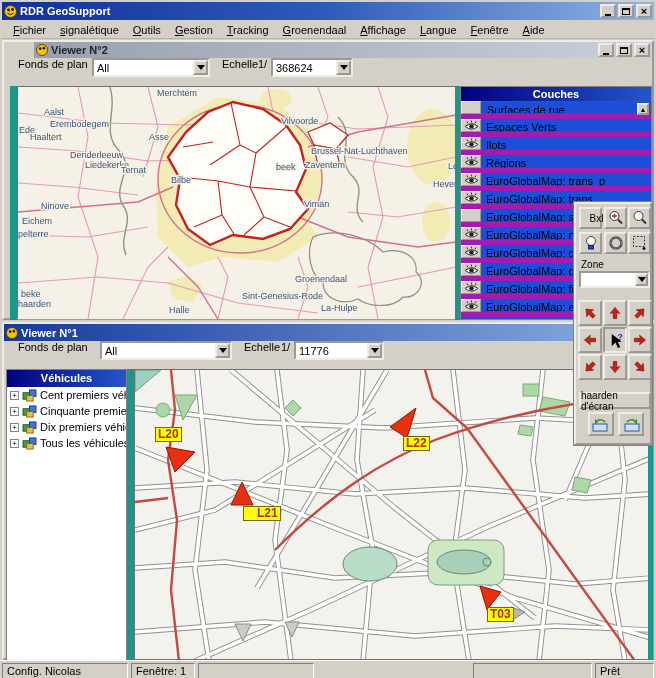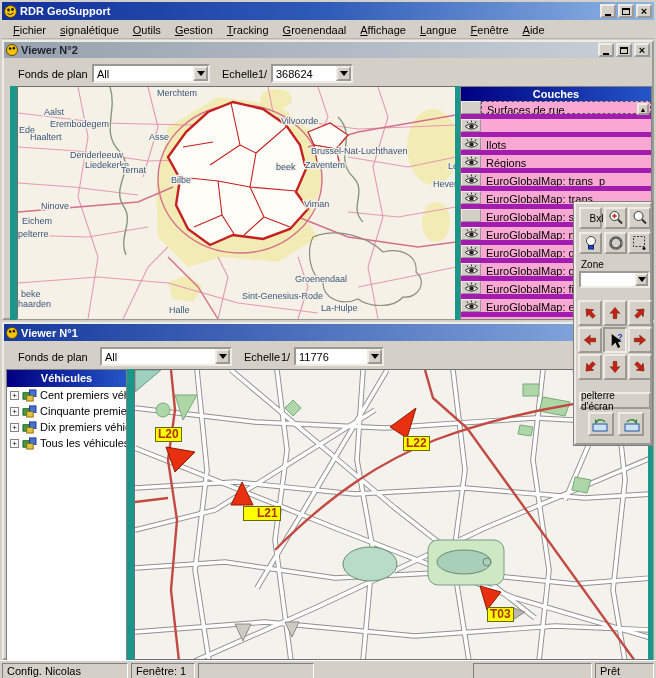--- a/index.html
+++ b/index.html
@@ -22,36 +22,36 @@
   .menubar { position:absolute; left:2px; top:21px; right:2px; height:18px; background:#d4d0c8;
              display:flex; align-items:center; padding-left:4px; border-bottom:1px solid #b8b4ac; }
   .menu-item { display:inline-block; padding:2px 7px; }
   .menu-item::first-letter { text-decoration:underline; }
 
   
   .viewer { position:absolute; border:2px outset #efece5; background:#d4d0c8; }
   #viewer2 { left:2px; top:40px; width:652px; height:280px; z-index:1; }
   #viewer1 { left:2px; top:322px; width:652px; height:338px; z-index:2; }
   .tb-child { left:0; top:0; right:0; height:16px; }
-  .tb-inactive { background:linear-gradient(90deg,#97a1af,#c9d0d8); }
+  .tb-inactive { background:linear-gradient(90deg,#97a1af,#c9d0d8);margin-left:30px; }
   .tb-inactive .tb-title { color:#20242c; }
   .tb-active { background:linear-gradient(90deg,#16399e,#8cb0e0); }
-  .toolbar { position:absolute; left:0; right:0; height:31px; display:flex; align-items:center; }
+  .toolbar { position:absolute; left:0; right:0; height:31px; display:flex; align-items:flex-start; }
   .tlabel2 { margin-left:14px; }
   .combo { position:relative; height:19px; background:#fff; border:2px inset #efece5;
            display:flex; align-items:center; padding-left:3px; font-size:11px; }
   .combo .dd { position:absolute; right:0; top:0; bottom:0; width:15px; background:#d4d0c8;
                border:2px outset #efece5; display:flex; align-items:center; justify-content:center; }
   .dd-tri { width:0; height:0; border:4px solid transparent; border-top:5px solid #000; margin-top:4px; }
 
   .teal { position:absolute; background:#1b968b; }
 
   
   #couches { position:absolute; left:456px; top:44px; width:192px; height:234px;
-             background:#f9a8d4; border:1px solid #808080; }
+             background:#1d4ed8; border:1px solid #808080; }
   .panel-hd { height:14px; line-height:14px; text-align:center; color:#fff; font-weight:bold;
               background:linear-gradient(90deg,#000080,#2456c8); font-size:11px; }
   .crow { display:flex; height:18px; border-bottom:5px solid #a21caf; align-items:stretch; }
   .eyebox { width:20px; border-right:1px solid #cfcfcf; background:#d4d0c8; border:1px outset #efece5;
             display:flex; align-items:center; justify-content:center; }
   .clabel { flex:1; padding:2px 0 0 5px; white-space:nowrap; overflow:hidden; font-size:11px; }
   .clabel.focused { border:1px dashed #555; }
   .cup { position:absolute; right:2px; top:16px; width:12px; height:12px; font-size:7px;
          display:flex; align-items:center; justify-content:center; }
 
@@ -267,20 +267,21 @@
     </div>
     <div class="crow">
       <span class="eyebox">
           <svg width="15" height="11" viewBox="0 0 16 12">
             <path d="M1 7 Q8 1 15 7" fill="none" stroke="#222"></path>
             <path d="M1 7 Q8 13 15 7" fill="#fff" stroke="#222"></path>
             <circle cx="8" cy="7" r="2.4" fill="#222"></circle>
             <path d="M4 3.5 L3 1.5 M8 2.6 L8 0.6 M12 3.5 L13 1.5" stroke="#222"></path>
           </svg>
         </span>
+      <span class="clabel">Espaces Verts</span>
     </div>
     <div class="crow">
       <span class="eyebox">
           <svg width="15" height="11" viewBox="0 0 16 12">
             <path d="M1 7 Q8 1 15 7" fill="none" stroke="#222"></path>
             <path d="M1 7 Q8 13 15 7" fill="#fff" stroke="#222"></path>
             <circle cx="8" cy="7" r="2.4" fill="#222"></circle>
             <path d="M4 3.5 L3 1.5 M8 2.6 L8 0.6 M12 3.5 L13 1.5" stroke="#222"></path>
           </svg>
         </span>
@@ -635,21 +636,21 @@
       <svg class="arr r180" viewBox="0 0 20 20">
         <path d="M10,3 L16,10.5 L12.2,9.6 L12.2,17 L7.8,17 L7.8,9.6 L4,10.5 Z"></path>
       </svg>
     </div>
   <div class="pan" style="left:52px; top:150px;">
       <svg class="arr r135" viewBox="0 0 20 20">
         <path d="M10,3 L16,10.5 L12.2,9.6 L12.2,17 L7.8,17 L7.8,9.6 L4,10.5 Z"></path>
       </svg>
     </div>
 
-  <div id="capture-btn">pelterre d'écran</div>
+  <div id="capture-btn">haarden d'écran</div>
 
   <div class="tbtn" style="left:12px; top:208px; width:26px; height:24px;">
     <svg width="20" height="17" viewBox="0 0 20 17">
       <rect x="2" y="8" width="14" height="7" fill="#cfe0f0" stroke="#2255aa"></rect>
       <path d="M14,6 A5,4 0 0 0 6,5" fill="none" stroke="#2a8a2a" stroke-width="1.4"></path>
       <polygon points="4,3 7,6 4,8" fill="#2a8a2a"></polygon>
     </svg>
   </div>
   <div class="tbtn" style="left:42px; top:208px; width:26px; height:24px;">
     <svg width="20" height="17" viewBox="0 0 20 17">

